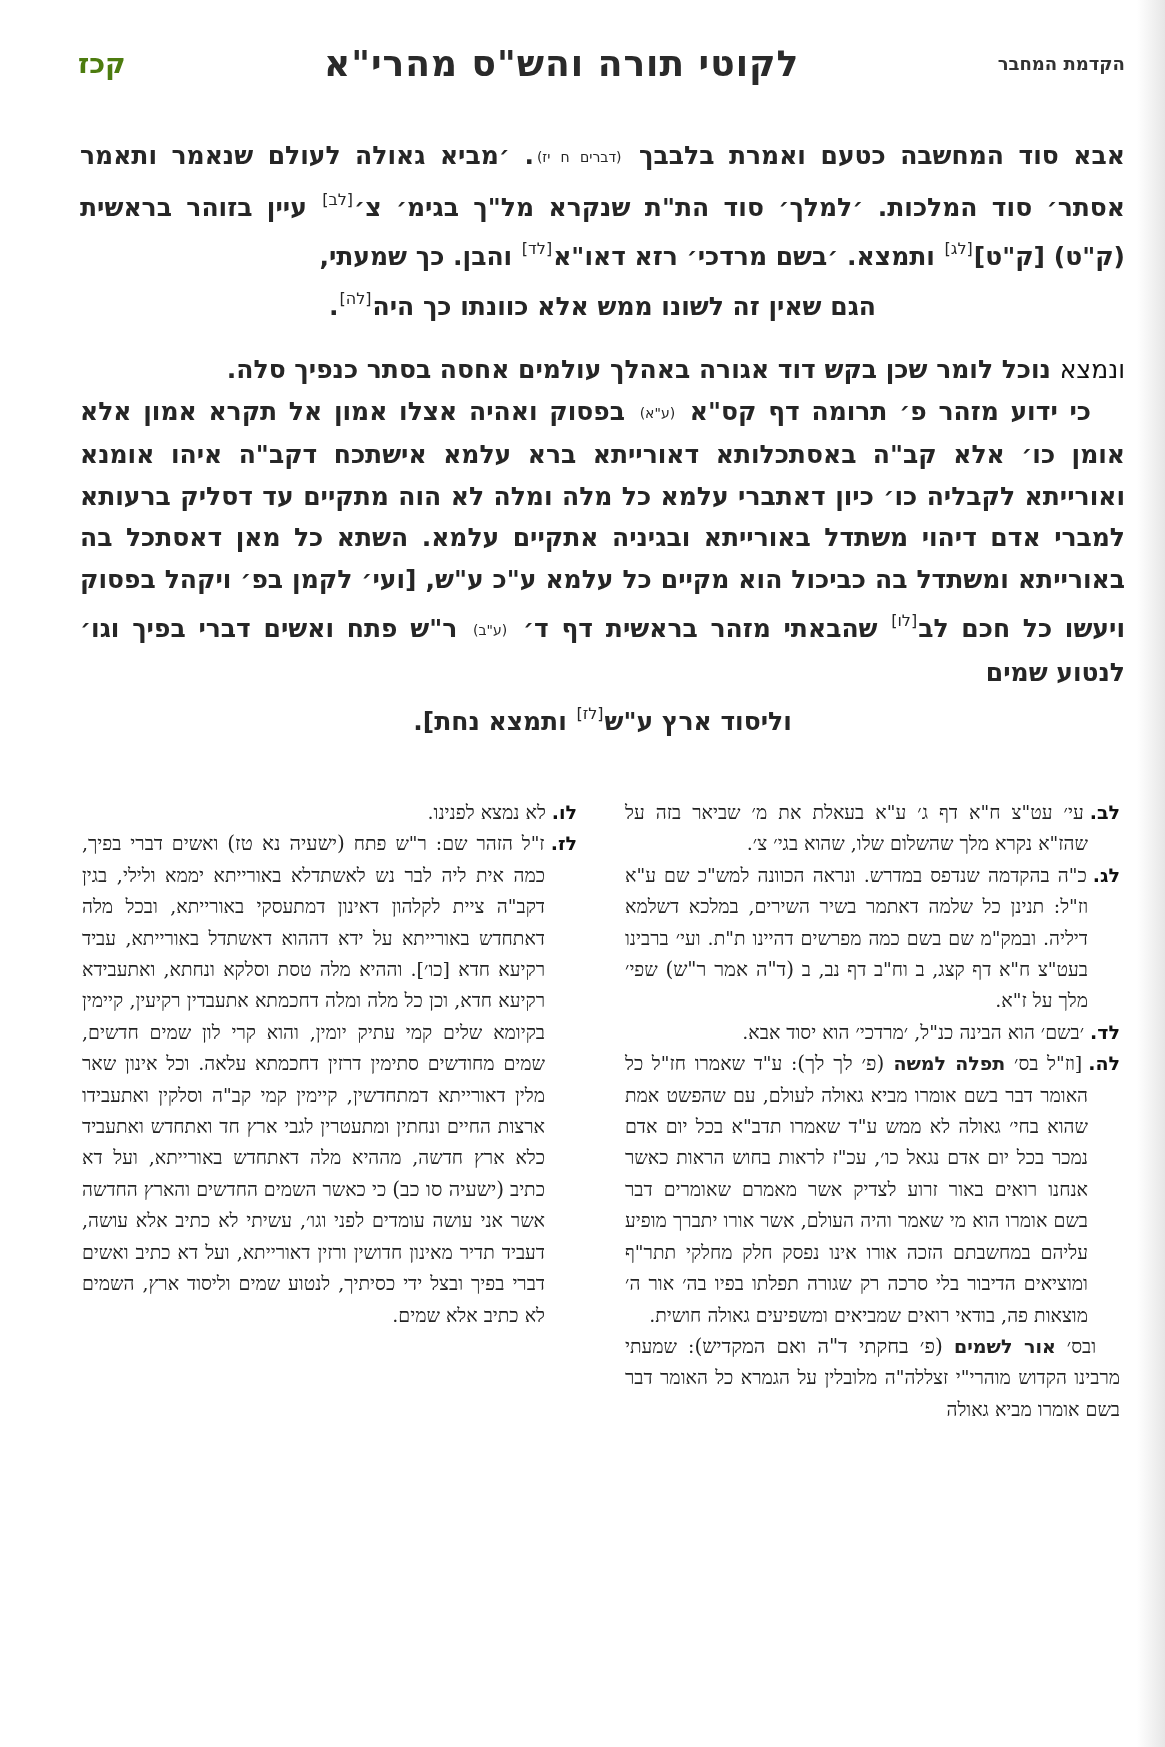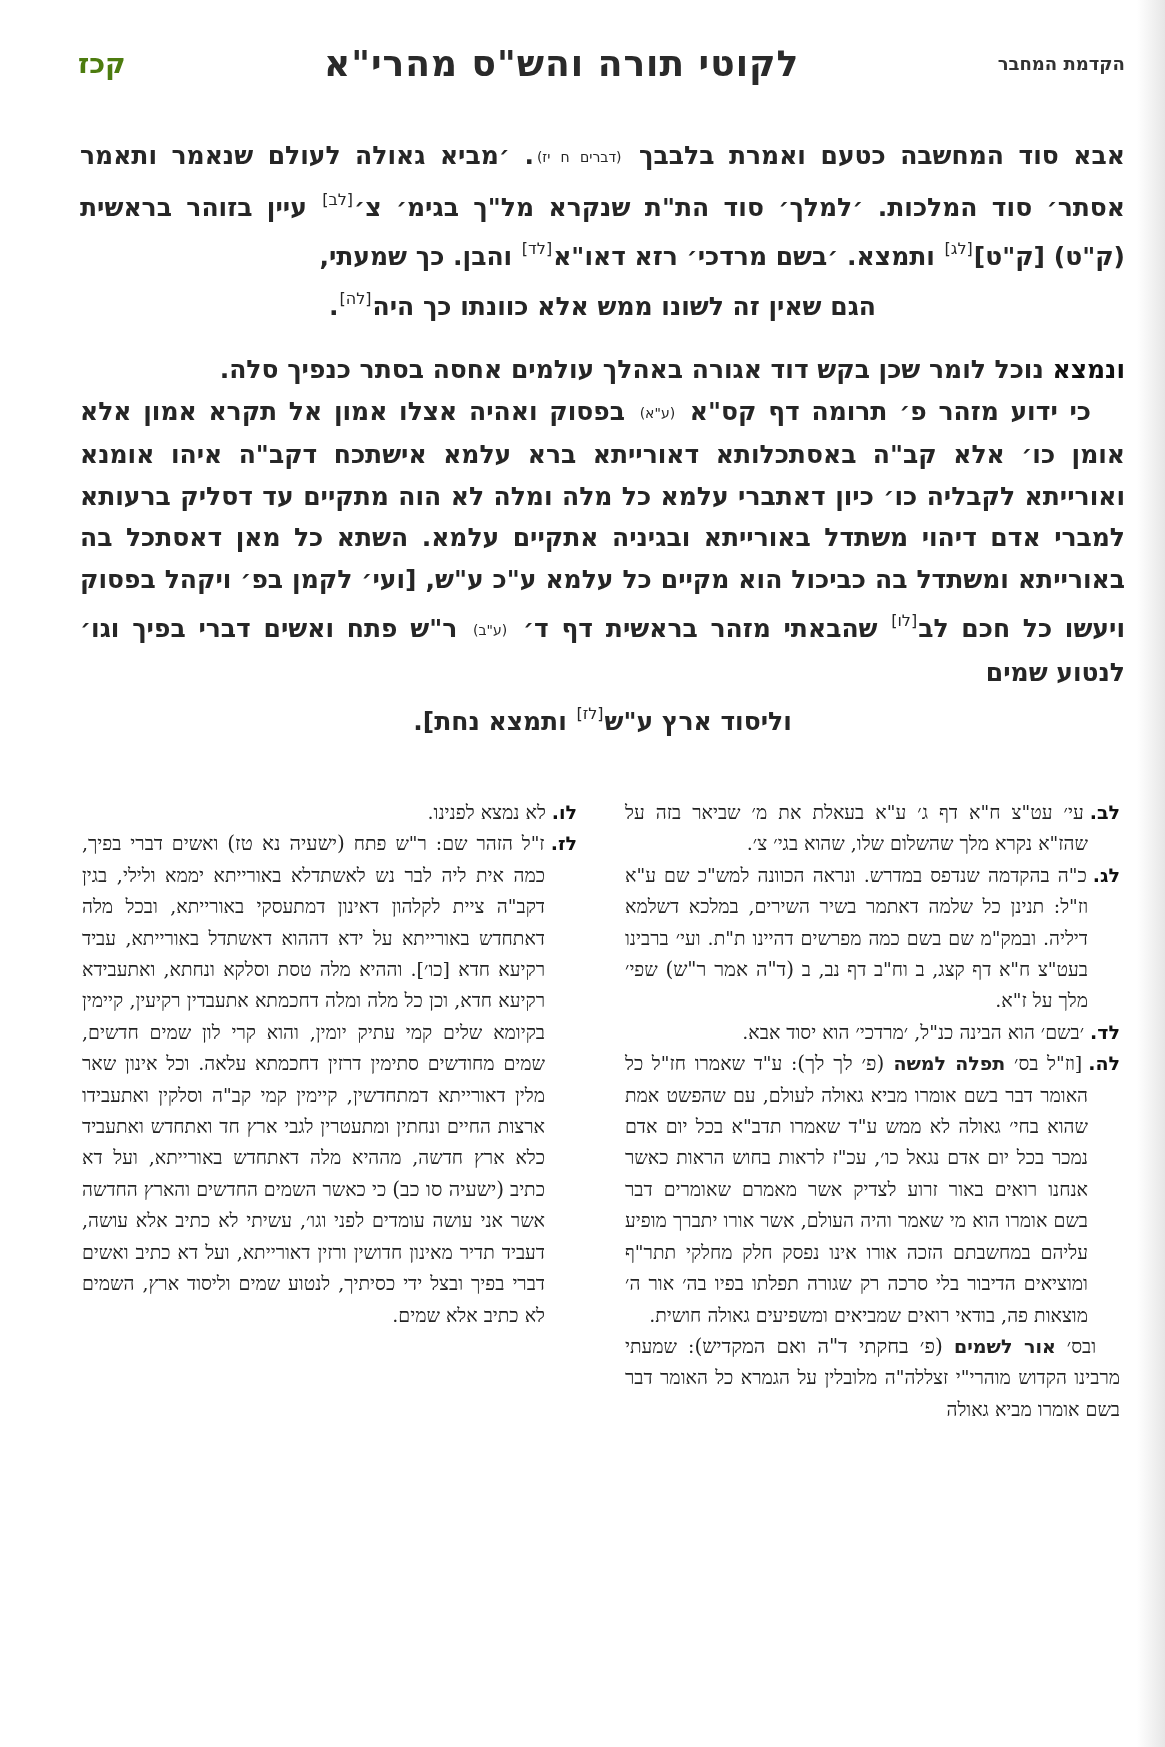--- a/index.html
+++ b/index.html
@@ -81,21 +81,21 @@
     .main-body .indent {
       display: inline-block;
       width: 34px;
     }
     .main-body .centered-last {
       display: block;
       text-align: right;
       text-align-last: center;
     }
     .main-body .lead-word {
-      font-weight: 700;
+      font-weight: 400;
       color: #111;
     }
     .src-ref {
       font-size: 14px;
       font-weight: normal;
       vertical-align: 2px;
       padding: 0 3px;
     }
     .fn-mark {
       font-size: 16px;

